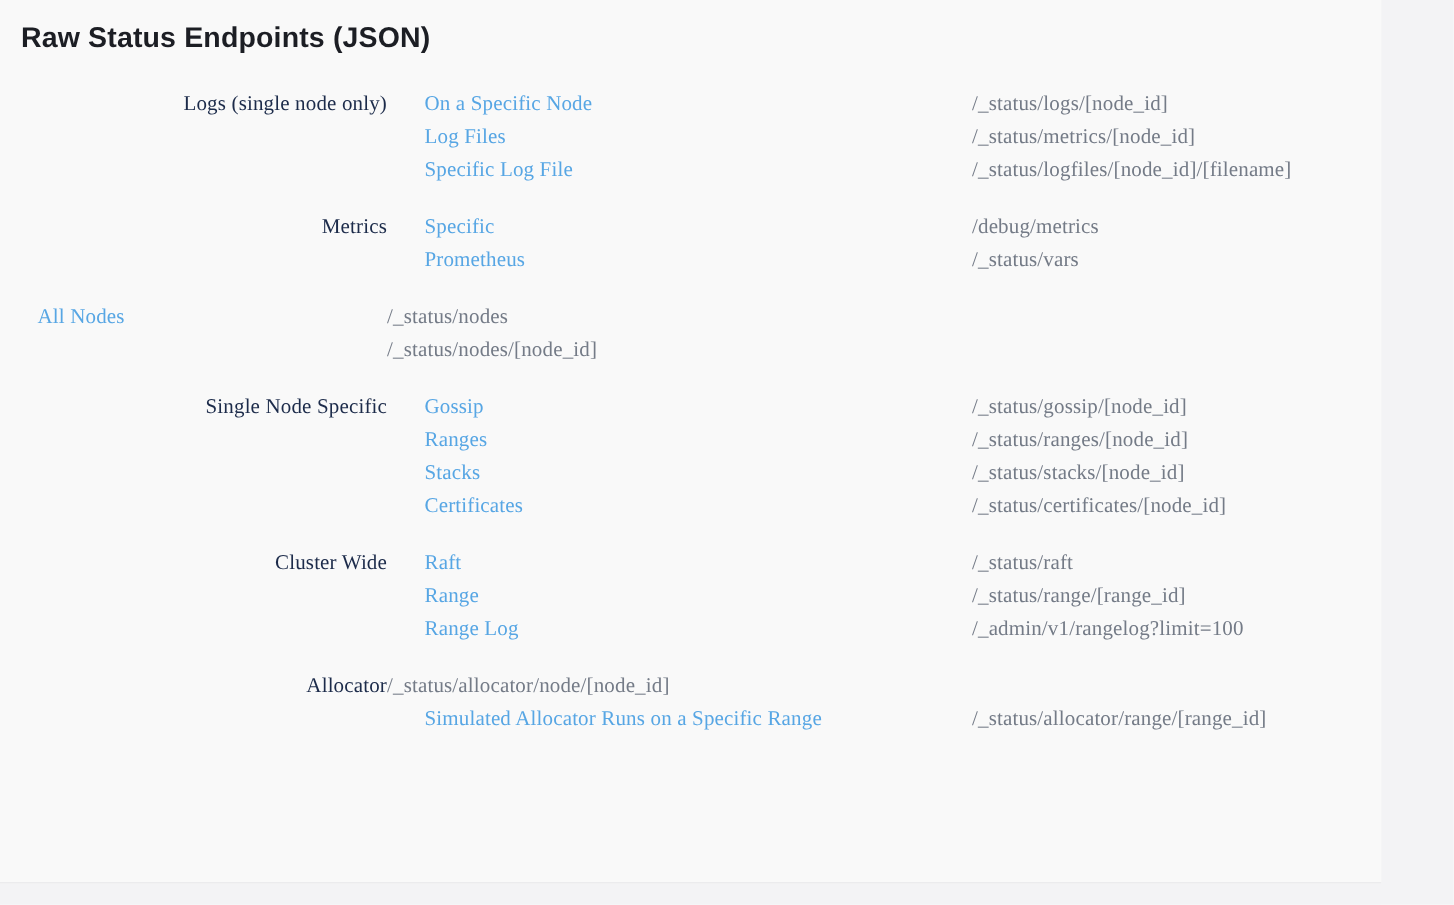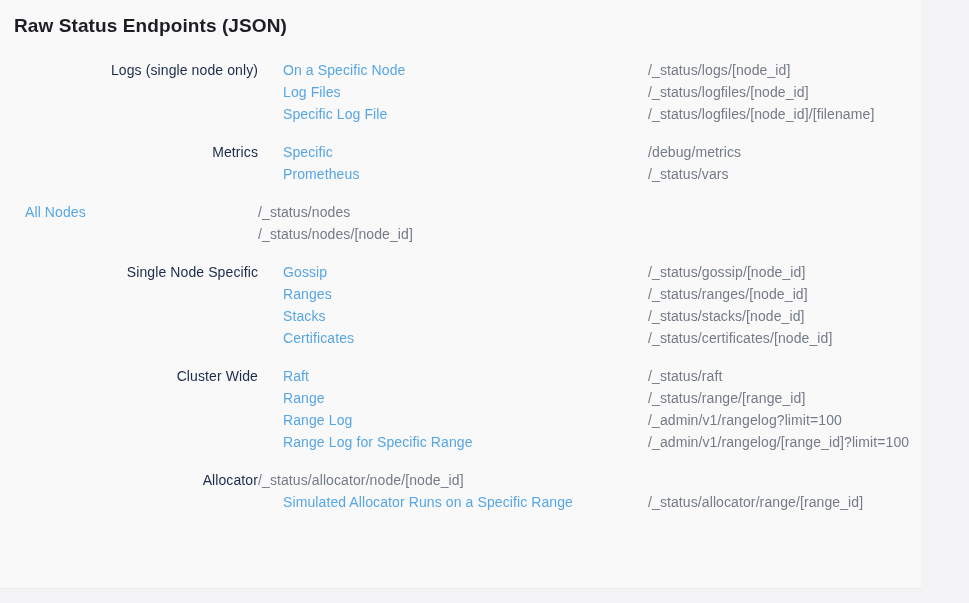--- a/index.html
+++ b/index.html
@@ -28,20 +28,21 @@
     margin-left: 14px;
     font-size: 19px;
     line-height: 26px;
     font-weight: 600;
     letter-spacing: 0.1px;
     color: var(--title, #1c1e24);
   }
 
   .groups {
     margin-top: 20px;
+    font-family: Liberation Serif, serif;
   }
 
   .group {
     margin-bottom: 16px;
   }
 
   .row {
     display: grid;
     grid-template-columns: 258px 390px 1fr;
     line-height: 22px;
@@ -78,21 +79,21 @@
     <div class="groups">
         <div class="group">
           <div class="row">
             <div class="cat">Logs (single node only)</div>
             <div class="linkcell"><a class="link" href="#">On a Specific Node</a></div>
             <div class="path">/_status/logs/[node_id]</div>
           </div>
           <div class="row">
             <div class="cat"></div>
             <div class="linkcell"><a class="link" href="#">Log Files</a></div>
-            <div class="path">/_status/logfiles/[node_id]</div>
+            <div class="path">/_status/metrics/[node_id]</div>
           </div>
           <div class="row">
             <div class="cat"></div>
             <div class="linkcell"><a class="link" href="#">Specific Log File</a></div>
             <div class="path">/_status/logfiles/[node_id]/[filename]</div>
           </div>
         </div>
         <div class="group">
           <div class="row">
             <div class="cat">Metrics</div>
@@ -146,25 +147,20 @@
           <div class="row">
             <div class="cat"></div>
             <div class="linkcell"><a class="link" href="#">Range</a></div>
             <div class="path">/_status/range/[range_id]</div>
           </div>
           <div class="row">
             <div class="cat"></div>
             <div class="linkcell"><a class="link" href="#">Range Log</a></div>
             <div class="path">/_admin/v1/rangelog?limit=100</div>
           </div>
-          <div class="row">
-            <div class="cat"></div>
-            <div class="linkcell"><a class="link" href="#">Range Log for Specific Range</a></div>
-            <div class="path">/_admin/v1/rangelog/[range_id]?limit=100</div>
-          </div>
         </div>
         <div class="group">
           <div class="row">
             <div class="cat">Allocator</div>
             <div class="path">/_status/allocator/node/[node_id]</div>
           </div>
           <div class="row">
             <div class="cat"></div>
             <div class="linkcell"><a class="link" href="#">Simulated Allocator Runs on a Specific Range</a></div>
             <div class="path">/_status/allocator/range/[range_id]</div>

